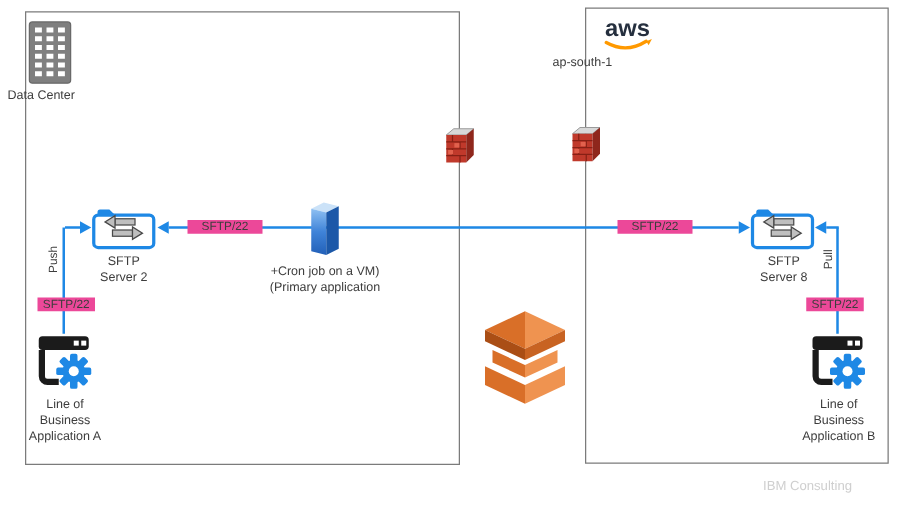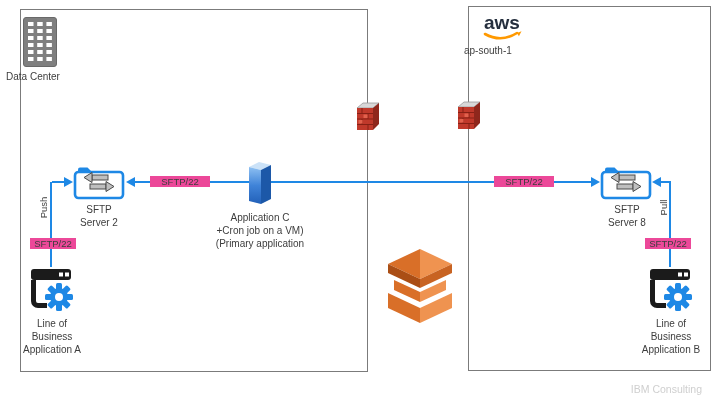--- a/index.html
+++ b/index.html
@@ -11,21 +11,21 @@
   .region-right { left:468px; top:6px; width:243px; height:365px; }
   .lbl { position:absolute; font-size:10px; line-height:1.28; text-align:center; color:#3d3d3d; z-index:4; }
   .port { position:absolute; font-size:9.5px; color:#3d3d3d; background:#ec4899; padding:0 3px; z-index:4; text-align:center; }
   .vlabel { position:absolute; font-size:9.5px; color:#3d3d3d; width:30px; text-align:center;
             transform:rotate(-90deg); transform-origin:center; z-index:4; }
   .line { position:absolute; background:#1e88e5; z-index:1; }
   .arrow { position:absolute; width:0; height:0; z-index:2; }
   .arrow-left  { border-top:5px solid transparent; border-bottom:5px solid transparent; border-right:9px solid #1e88e5; }
   .arrow-right { border-top:5px solid transparent; border-bottom:5px solid transparent; border-left:9px solid #1e88e5; }
   .icon { position:absolute; z-index:3; }
-  .watermark { position:absolute; left:590px; top:383px; width:112px; text-align:right;
+  .watermark { position:absolute; left:590px; top:383px; width:112px; text-align:center;
                font-size:10.5px; color:#cfcfcf; z-index:4; }
 </style>
 </head>
 <body>
 
 <div class="canvas">
 
   <div class="region region-left"></div>
   <div class="region region-right"></div>
 
@@ -52,21 +52,21 @@
         <rect x="24.4" y="41" width="5.5" height="4"></rect>
     </g>
   </svg>
   <div class="lbl" style="left:2px; top:71px; width:62px;">Data Center</div>
 
   <svg class="icon" style="left:480px; top:10px;" width="46" height="34" viewBox="0 0 46 34">
     <text x="4" y="19" font-family="Liberation Sans, sans-serif" font-size="19" font-weight="bold" fill="#252f3e">aws</text>
     <path d="M5 24 Q 21 33 37 23" stroke="#ff9900" stroke-width="2.6" fill="none" stroke-linecap="round"></path>
     <path d="M37 23 l 4.5 -1.8 l -2.6 5 z" fill="#ff9900"></path>
   </svg>
-  <div class="lbl" style="left:464px; top:45px; width:70px; text-align:left;">ap-south-1</div>
+  <div class="lbl" style="left:442px; top:45px; width:70px; text-align:left;">ap-south-1</div>
 
   <svg class="icon" style="left:354px; top:101px;" width="28" height="32" viewBox="0 0 28 32">
     <polygon points="3,7 9,2 25,2 19,7" fill="#d8d8d8" stroke="#9a9a9a" stroke-width="0.8"></polygon>
     <rect x="3" y="7" width="16" height="22" fill="#c0392b"></rect>
     <g stroke="#872015" stroke-width="1">
       <line x1="3" y1="12.5" x2="19" y2="12.5"></line>
         <line x1="3" y1="18" x2="19" y2="18"></line>
         <line x1="3" y1="23.5" x2="19" y2="23.5"></line>
       <line x1="8" y1="7" x2="8" y2="12.5"></line>
         <line x1="14" y1="12.5" x2="14" y2="18"></line>
@@ -106,21 +106,20 @@
         <stop offset="0" stop-color="#8ec0f2"></stop>
           <stop offset="0.5" stop-color="#3f83d8"></stop>
           <stop offset="1" stop-color="#2260b8"></stop>
       </linearGradient>
     </defs>
     <polygon points="3,9 13,4 25,7 15,12" fill="#cbe2f8"></polygon>
     <polygon points="3,9 15,12 15,46 3,43" fill="url(#gb)"></polygon>
     <polygon points="15,12 25,7 25,41 15,46" fill="#1c58a8"></polygon>
   </svg>
   <div class="lbl" style="left:190px; top:212px; width:140px;">
-    <div>Application C</div>
     <div>+Cron job on a VM)</div>
     <div>(Primary application</div>
   </div>
 
   <svg class="icon" style="left:73px; top:165px;" width="52" height="35" viewBox="0 0 52 35">
     <path d="M5 7 v-2.5 a2 2 0 0 1 2 -2 h7.5 l4.5 4.5 z" fill="#1e88e5"></path>
     <rect x="2" y="7" width="48" height="26" rx="3.5" fill="#ffffff" stroke="#1e88e5" stroke-width="2.6"></rect>
     <rect x="19" y="10" width="16" height="5" fill="#bfbfbf" stroke="#4a4a4a"></rect>
     <polygon points="19,7.5 19,17.5 11,12.5" fill="#bfbfbf" stroke="#4a4a4a"></polygon>
     <rect x="17" y="19" width="16" height="5" fill="#bfbfbf" stroke="#4a4a4a"></rect>

